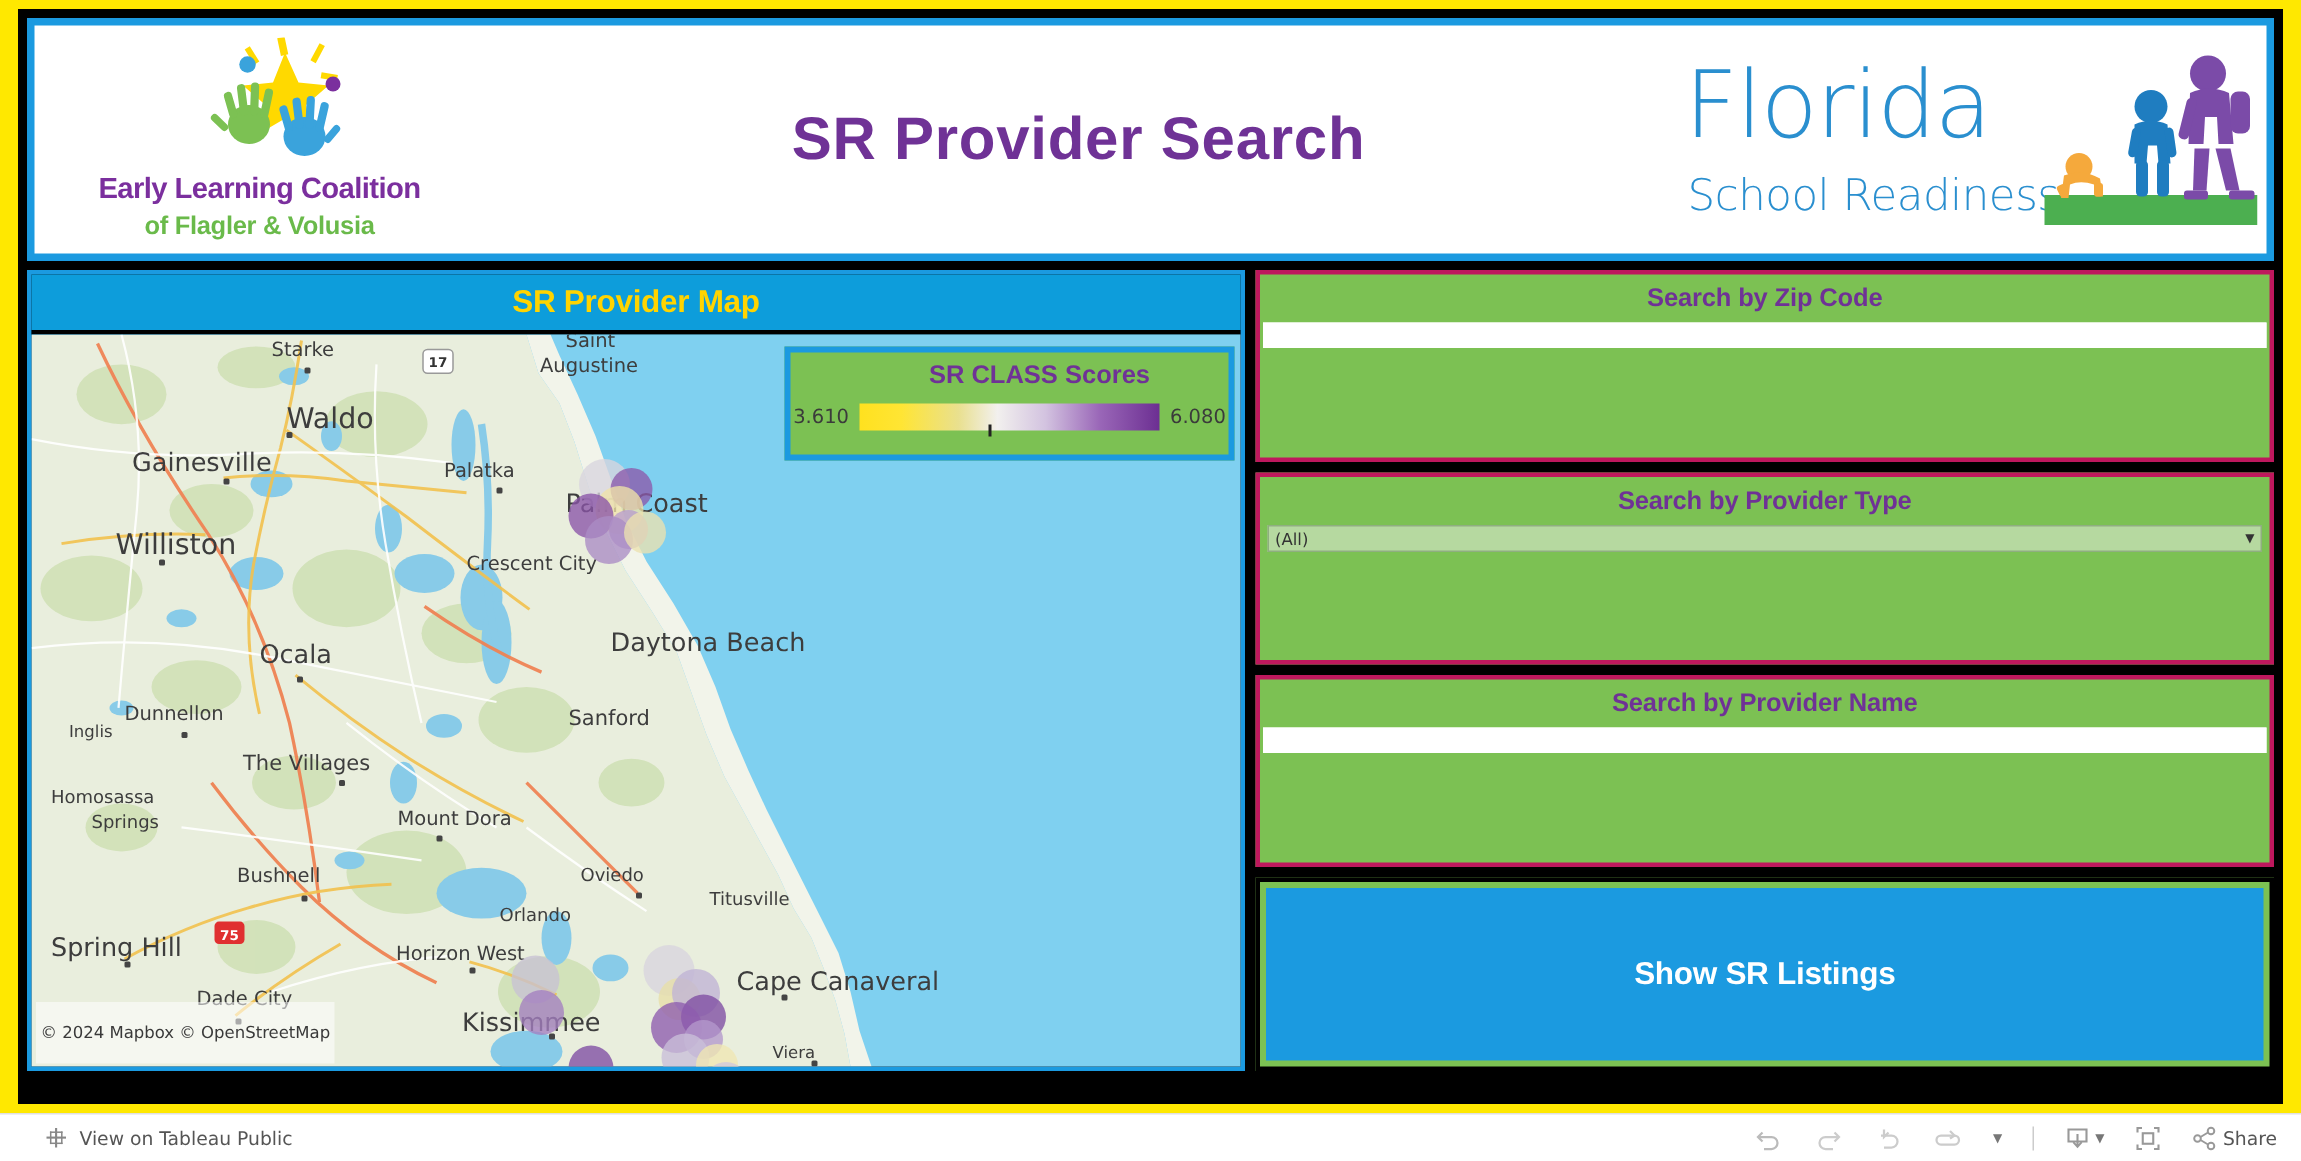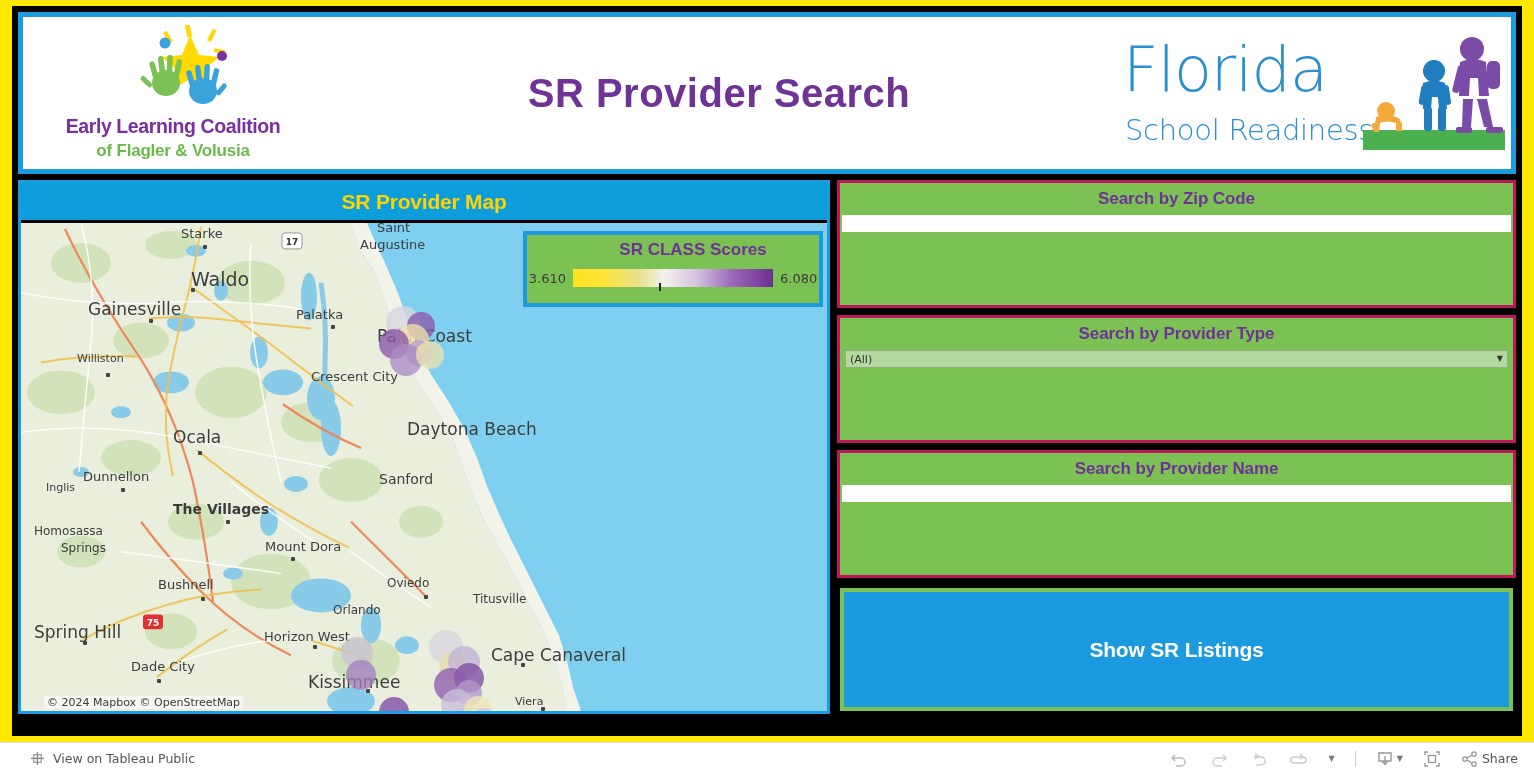--- a/index.html
+++ b/index.html
@@ -140,22 +140,21 @@
   .provider-dot {
     position: absolute;
     border-radius: 50%;
     opacity: 0.78;
   }
   #map-attrib {
     position: absolute; left: 3px; bottom: 2px;
     font-size: 11px; color: #3a3a3a;
     font-family: "DejaVu Sans", sans-serif;
     background: rgba(255,255,255,0.55);
-    padding: 0 3px;
-    margin-left: 20px;
+    padding: 14px 3px;
   }
 
   
   #legend-card {
     position: absolute;
     left: 502px; top: 8px;
     width: 300px; height: 76px;
     background: #7cc153;
     border: 4px solid #1b9ae0;
   }
@@ -465,26 +464,26 @@
 
         <div id="map-label-layer">
               <div class="maplabel" style="left: 160px; top: 3px; font-size: 13px;">Starke</div>
               <div class="maplabel" style="left: 356px; top: -3px; font-size: 13px;">Saint</div>
               <div class="maplabel" style="left: 339px; top: 14px; font-size: 13px;">Augustine</div>
               <div class="maplabel" style="left: 151px; top: 45px; font-size: 19px; margin-left: 19px;">Waldo</div>
               <div class="maplabel" style="left: 67px; top: 76px; font-size: 17px;">Gainesville</div>
               <div class="maplabel" style="left: 275px; top: 84px; font-size: 13px;">Palatka</div>
               <div class="maplabel" style="left: 290px; top: 146px; font-size: 13px;">Crescent City</div>
               <div class="maplabel" style="left: 356px; top: 103px; font-size: 17px;">Palm Coast</div>
-              <div class="maplabel" style="left: 56px; top: 129px; font-size: 11px;">Williston</div>
+              <div class="maplabel" style="left: 56px; top: 129px; font-size: 19px;">Williston</div>
               <div class="maplabel" style="left: 152px; top: 204px; font-size: 17px;">Ocala</div>
               <div class="maplabel" style="left: 386px; top: 196px; font-size: 17px;">Daytona Beach</div>
               <div class="maplabel" style="left: 62px; top: 246px; font-size: 13px;">Dunnellon</div>
               <div class="maplabel" style="left: 25px; top: 258px; font-size: 11px;">Inglis</div>
-              <div class="maplabel" style="left: 152px; top: 278px; font-size: 14px; font-weight: bold;">The Villages</div>
+              <div class="maplabel" style="left: 141px; top: 278px; font-size: 14px;">The Villages</div>
               <div class="maplabel" style="left: 358px; top: 248px; font-size: 14px;">Sanford</div>
               <div class="maplabel" style="left: 13px; top: 301px; font-size: 12px;">Homosassa</div>
               <div class="maplabel" style="left: 40px; top: 318px; font-size: 12px;">Springs</div>
               <div class="maplabel" style="left: 244px; top: 316px; font-size: 13px;">Mount Dora</div>
               <div class="maplabel" style="left: 366px; top: 353px; font-size: 12px;">Oviedo</div>
               <div class="maplabel" style="left: 137px; top: 354px; font-size: 13px;">Bushnell</div>
               <div class="maplabel" style="left: 452px; top: 369px; font-size: 12px;">Titusville</div>
               <div class="maplabel" style="left: 312px; top: 380px; font-size: 12px;">Orlando</div>
               <div class="maplabel" style="left: 13px; top: 399px; font-size: 17px;">Spring Hill</div>
               <div class="maplabel" style="left: 243px; top: 406px; font-size: 13px;">Horizon West</div>

